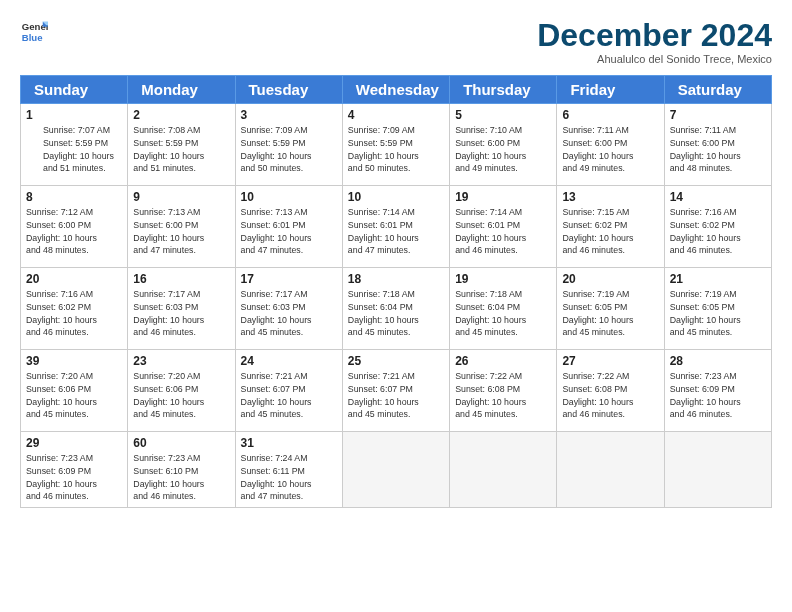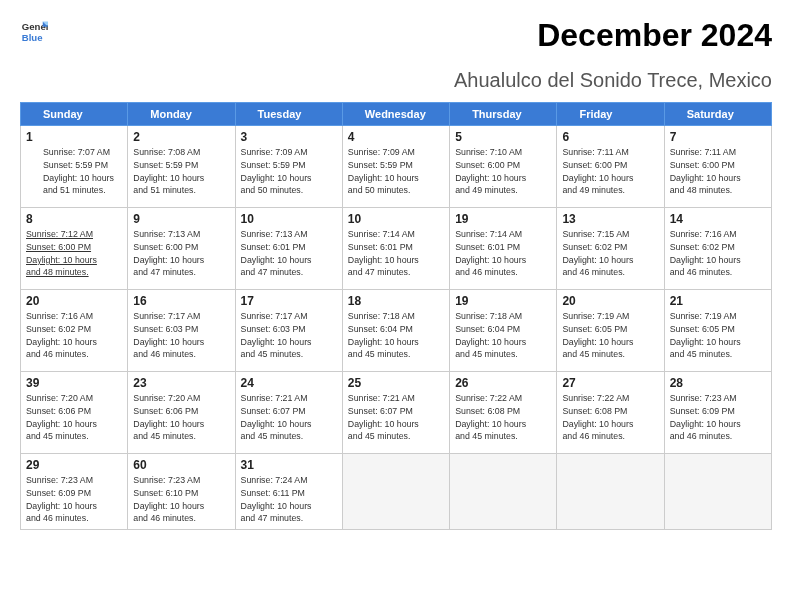--- a/index.html
+++ b/index.html
@@ -30,40 +30,40 @@
     .logo-icon {
       width: 28px;
       height: 28px;
     }
     .title-block {
       text-align: right;
     }
     .month-title {
       font-size: 32px;
       font-weight: bold;
-      color: #000000;
+      color: #0c4a6e;
       line-height: 1.1;
     }
     .location-title {
-      font-size: 20px;
+      font-size: 11px;
       color: #555;
-      margin-top: 16px;
+      margin-top: 0;
     }
     .calendar {
       width: 100%;
       border-collapse: collapse;
       table-layout: fixed;
       font-size: 9.5px;
     }
     .calendar th {
       background: #3a7bd5;
       color: #fff;
       text-align: left;
-      padding: 5px 22px;
-      font-size: 11px;
+      padding: 5px 13px;
+      font-size: 15px;
       font-weight: bold;
       border: 1px solid #5a9ae5;
     }
     .calendar td {
       border: 1px solid #ccc;
       vertical-align: top;
       padding: 4px 5px;
       height: 82px;
       background: #fff;
     }
@@ -165,21 +165,21 @@
             <span class="day-number">7</span>
             <div class="day-info" style="white-space: pre-line;">Sunrise: 7:11 AM
 Sunset: 6:00 PM
 Daylight: 10 hours
 and 48 minutes.</div>
           </td>
         </tr>
         <tr>
           <td>
             <span class="day-number">8</span>
-            <div class="day-info" style="white-space: pre-line; text-decoration: underline;">Sunrise: 7:12 AM
+            <div class="day-info" style="white-space: pre-line;">Sunrise: 7:12 AM
 Sunset: 6:00 PM
 Daylight: 10 hours
 and 48 minutes.</div>
           </td>
           <td>
             <span class="day-number">9</span>
             <div class="day-info" style="white-space: pre-line;">Sunrise: 7:13 AM
 Sunset: 6:00 PM
 Daylight: 10 hours
 and 47 minutes.</div>

